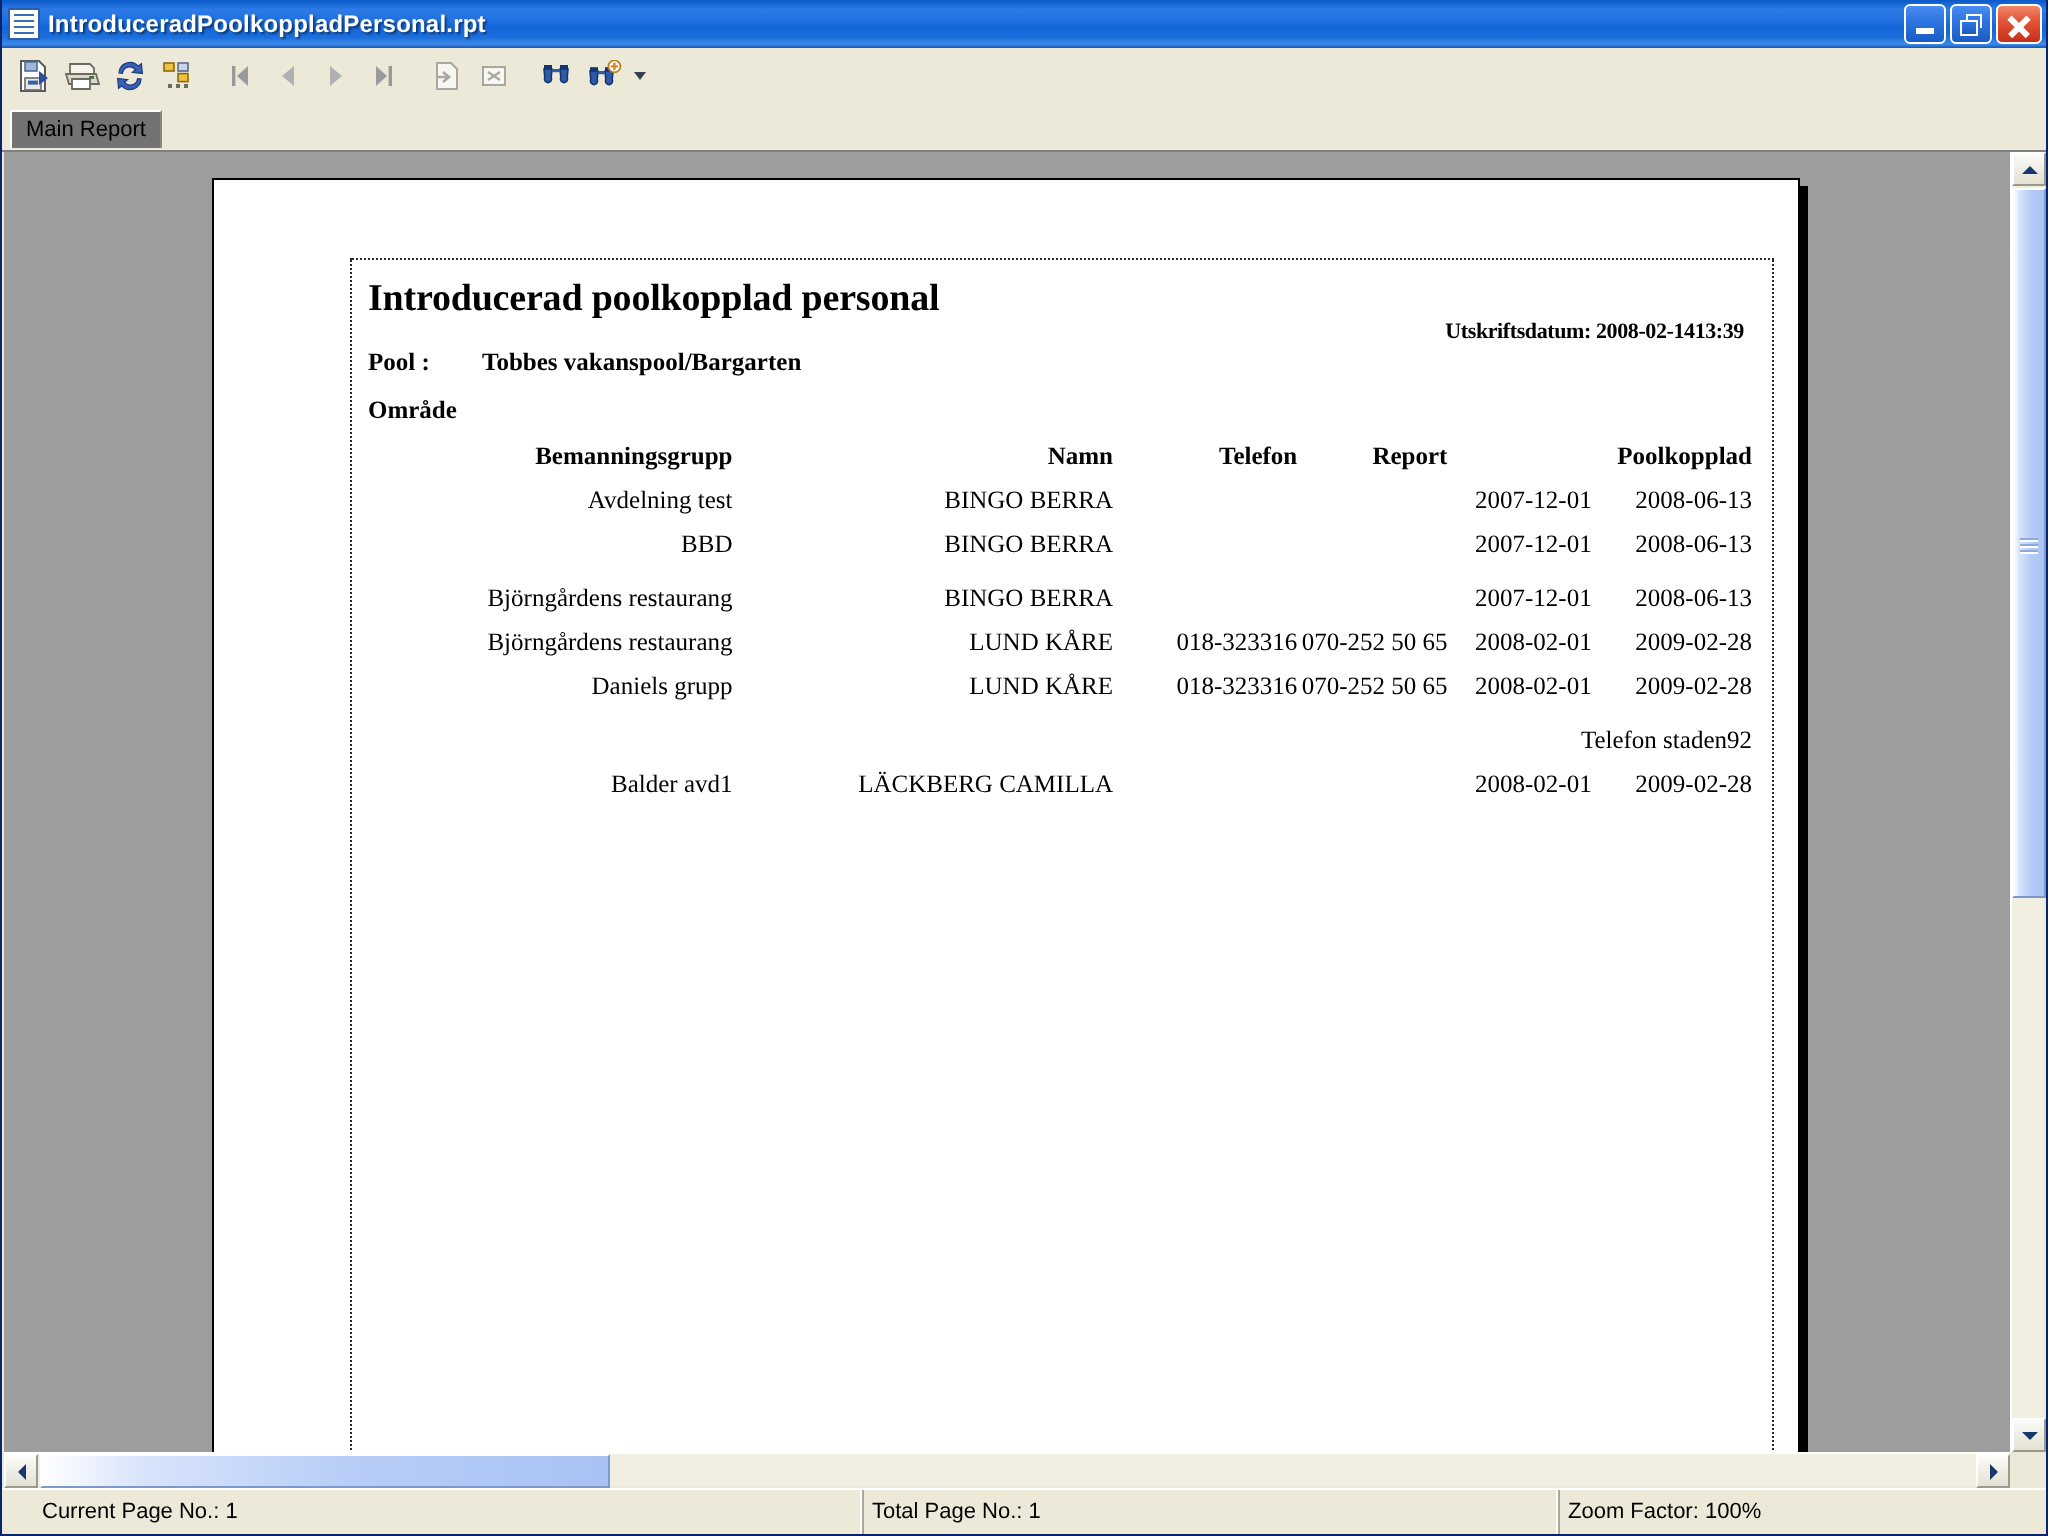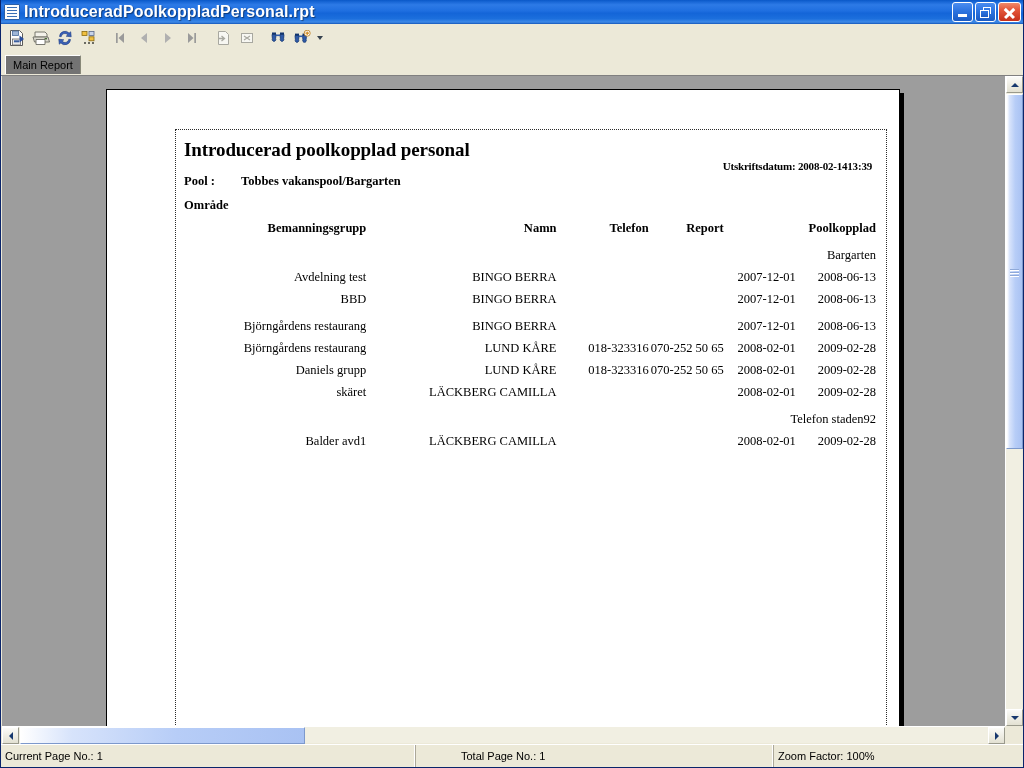--- a/index.html
+++ b/index.html
@@ -41,21 +41,21 @@
   }
   #app-icon:before {
     content: "";
     position: absolute; left: 2px; top: 2px;
     width: 10px; height: 1px;
     background: #3a6fb5;
     box-shadow: 0 3px 0 #3a6fb5, 0 6px 0 #3a6fb5, 0 9px 0 #3a6fb5;
   }
   #title-text {
     color: #ffffff;
-    font-size: 16px;
+    font-size: 12px;
     font-weight: bold;
     letter-spacing: 0.1px;
     text-shadow: 1px 1px 1px rgba(0,0,0,.45);
     white-space: nowrap;
   }
   #caption-buttons {
     position: absolute; right: 2px; top: 2px;
     display: flex; gap: 2px;
   }
   .cap-btn {
@@ -313,22 +313,22 @@
     border-top: 1px solid #ffffff;
   }
   .status-cell {
     font-size: 11px;
     color: #000;
     display: flex; align-items: center;
     padding-left: 4px;
     border-right: 1px solid #aca899;
     box-shadow: inset -1px 0 0 #ffffff;
   }
-  .sc1 { width: 415px; }
-  .sc2 { width: 317px; margin-left: 41px; }
+  .sc1 { width: 415px; margin-left: 16px; }
+  .sc2 { width: 348px; }
   .sc3 { flex: 1; border-right: none; box-shadow: none; }
 </style>
 </head>
 <body>
 
 <div id="window">
 
   <div id="titlebar">
     <div id="app-icon"></div>
     <div id="title-text">IntroduceradPoolkoppladPersonal.rpt</div>
@@ -494,23 +494,20 @@
               <thead>
                 <tr class="hdr">
                   <th class="c-grp">Bemanningsgrupp</th>
                   <th class="c-namn">Namn</th>
                   <th class="c-tel">Telefon</th>
                   <th class="c-mob">Report</th>
                   <th class="c-pk1" colspan="2">Poolkopplad</th>
                 </tr>
               </thead>
               <tbody id="report-rows">
-                  <tr class="area">
-                    <td colspan="6">Bargarten</td>
-                  </tr>
                   <tr class="data">
                     <td class="c-grp">Avdelning test</td>
                     <td class="c-namn">BINGO BERRA</td>
                     <td class="c-tel">&nbsp;</td>
                     <td class="c-mob">&nbsp;</td>
                     <td class="c-pk1">2007-12-01</td>
                     <td class="c-pk2">2008-06-13</td>
                   </tr>
                   <tr class="data">
                     <td class="c-grp">BBD</td>
@@ -540,28 +537,20 @@
                     <td class="c-pk2">2009-02-28</td>
                   </tr>
                   <tr class="data">
                     <td class="c-grp">Daniels grupp</td>
                     <td class="c-namn">LUND KÅRE</td>
                     <td class="c-tel">018-323316</td>
                     <td class="c-mob">070-252 50 65</td>
                     <td class="c-pk1">2008-02-01</td>
                     <td class="c-pk2">2009-02-28</td>
                   </tr>
-                  <tr class="data">
-                    <td class="c-grp">skäret</td>
-                    <td class="c-namn">LÄCKBERG CAMILLA</td>
-                    <td class="c-tel">&nbsp;</td>
-                    <td class="c-mob">&nbsp;</td>
-                    <td class="c-pk1">2008-02-01</td>
-                    <td class="c-pk2">2009-02-28</td>
-                  </tr>
                   <tr class="area">
                     <td colspan="6">Telefon staden92</td>
                   </tr>
                   <tr class="data">
                     <td class="c-grp">Balder avd1</td>
                     <td class="c-namn">LÄCKBERG CAMILLA</td>
                     <td class="c-tel">&nbsp;</td>
                     <td class="c-mob">&nbsp;</td>
                     <td class="c-pk1">2008-02-01</td>
                     <td class="c-pk2">2009-02-28</td>

